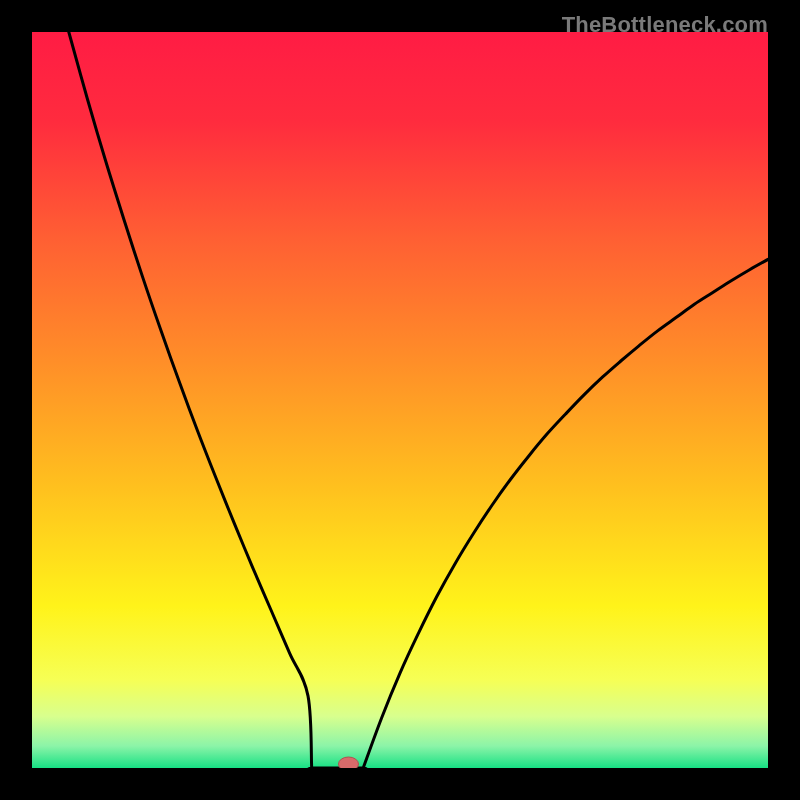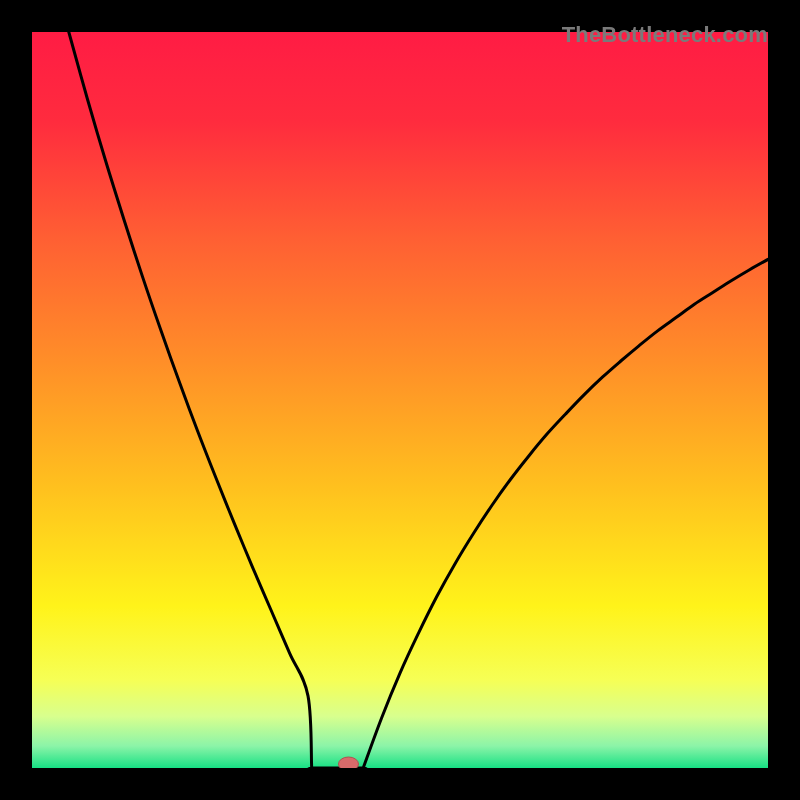--- a/index.html
+++ b/index.html
@@ -21,21 +21,21 @@
   }
   .plot-area {
     position: absolute;
     left: 32px;
     top: 32px;
     width: 736px;
     height: 736px;
   }
   .watermark {
     position: absolute;
-    top: 22px;
+    top: 12px;
     right: 32px;
     color: #7a7a7a;
     font-size: 22px;
     font-weight: 600;
     letter-spacing: 0.2px;
     user-select: none;
   }
   svg { display: block; }
 </style>
 </head>

